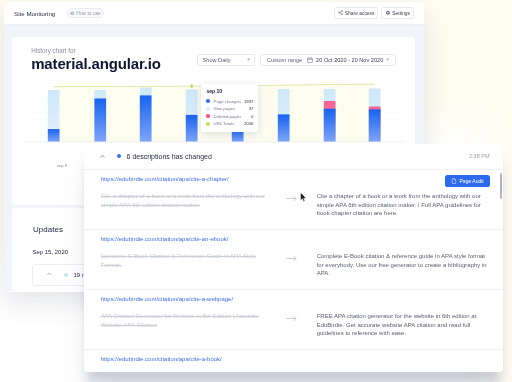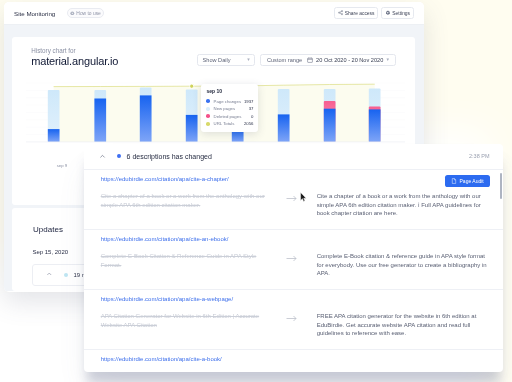--- a/index.html
+++ b/index.html
@@ -63,21 +63,21 @@
   .up-date { font-size:6px; color:#2B3048; padding:14.5px 0 0 20.2px; }
   .up-item { margin:9px 12.5px 0 19.7px; border:1px solid #ECEEF3; border-radius:3px; height:22px;
              display:flex; align-items:center; padding:0 9px 0 13.5px; }
   .up-item .chev { width:6.5px; height:6.5px; }
   .up-item .dot { width:4px; height:4px; border-radius:50%; background:#BFE6F2; margin-left:11px; }
   .up-item .lbl { font-size:6px; color:#2B3048; margin-left:5.5px; }
   #updatesCard { top:183px; bottom:0; }
 
   .chart-head { display:flex; align-items:flex-start; padding:10px 11px 0 19px; position:relative; }
   .chart-title-sm { font-size:6.3px; color:#8A90A3; margin-bottom:1.5px; }
-  .chart-title-lg { font-size:11px; font-weight:normal; color:#0F1733; letter-spacing:-0.15px; }
+  .chart-title-lg { font-size:15px; font-weight:bold; color:#0F1733; letter-spacing:-0.15px; }
   .controls { position:absolute; left:185px; top:17px; }
   .chart-head>div:first-child { position:relative; }
   .sel { position:absolute; display:flex; align-items:center; border:1px solid #E4E7EE; border-radius:2.5px; height:12px; background:#fff; }
   #selGran { left:0; width:58px; padding:0 4.4px; }
   #selRange { left:63.1px; width:135.5px; padding:0 5.7px; }
   .sel .lbl { font-size:5.6px; color:#5E6478; }
   .sel .val { font-size:5.6px; color:#3C4256; }
   .caret { font-size:5px; color:#ABB0BF; line-height:1; }
   svg { display:block; }
 </style>

